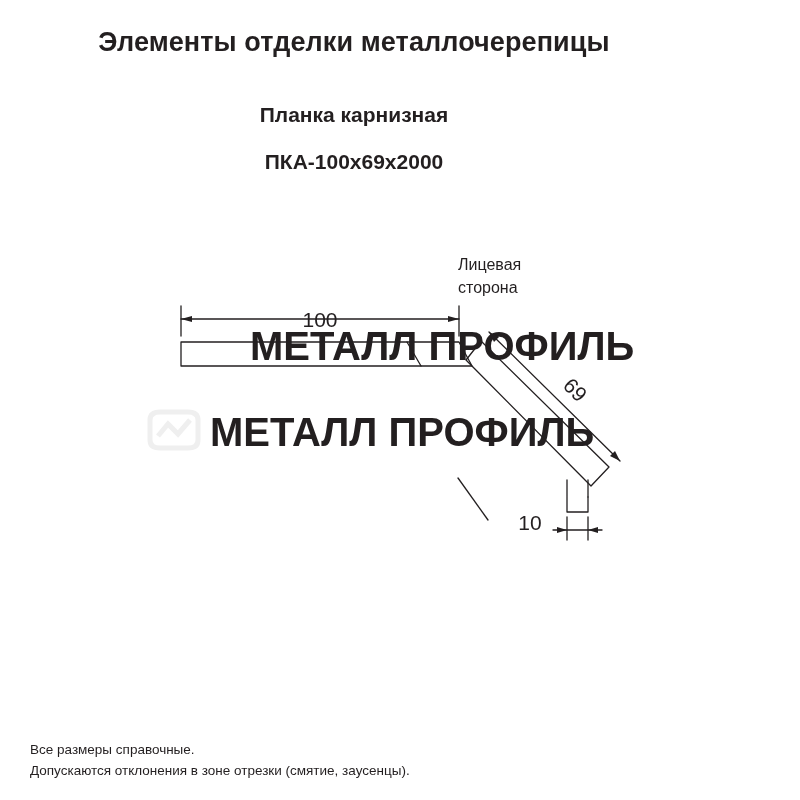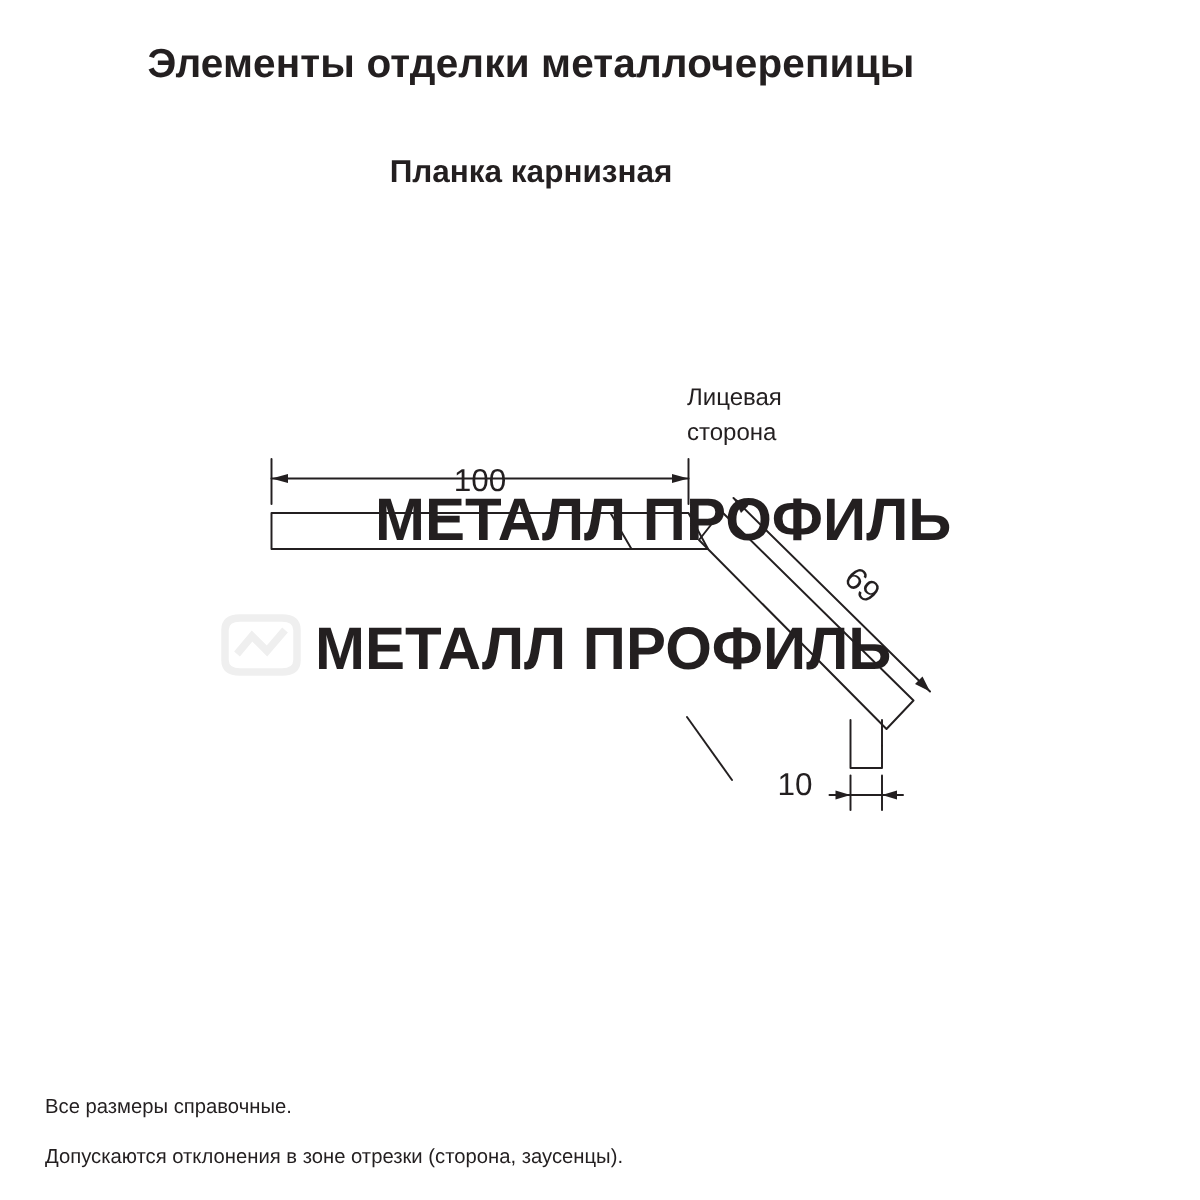--- a/index.html
+++ b/index.html
@@ -65,35 +65,35 @@
   .footer {
     position: absolute;
     left: 30px;
     bottom: 18px;
     font-size: 13.5px;
     line-height: 1.55;
     color: #231f20;
   }
   .footer div {
     white-space: nowrap;
-    margin-top: 12px;
   }
   svg text {
     font-family: "Liberation Sans", sans-serif;
     fill: #231f20;
   }
 </style>
 </head>
 <body>
 
 <div class="page">
 
   <div class="title-block">
     <h1 class="main-title">Элементы отделки металлочерепицы</h1>
     <p class="sub-title">Планка карнизная</p>
+    <p class="sub-code">ПКА-100х69х2000</p>
   </div>
 
   <div class="watermark">
     <svg width="520" height="230" viewBox="0 0 520 230" xmlns="http://www.w3.org/2000/svg">
       <g transform="translate(110,20)" opacity="1">
         <text x="0" y="90" font-size="40" font-weight="bold" fill="#efefef">МЕТАЛЛ ПРОФИЛЬ</text>
       </g>
       <g transform="translate(0,140)">
 
         <path d="M10 50 L10 30 Q10 22 20 22 L48 22 Q58 22 58 30 L58 50 Q58 58 48 58 L20 58 Q10 58 10 50 Z" fill="none" stroke="#efefef" stroke-width="5"></path>
@@ -142,16 +142,16 @@
       <text x="570" y="205" font-size="21" text-anchor="middle" transform="rotate(45 570 205)">69</text>
       <text x="530" y="340" font-size="21" text-anchor="middle">10</text>
 
       <text x="458" y="80" font-size="16">Лицевая</text>
       <text x="458" y="103" font-size="16">сторона</text>
     </svg>
   </div>
 
   <div class="footer">
     <div>Все размеры справочные.</div>
-    <div>Допускаются отклонения в зоне отрезки (сторона, заусенцы).</div>
+    <div>Допускаются отклонения в зоне отрезки (смятие, заусенцы).</div>
   </div>
 
 </div>
 
 </body></html>

